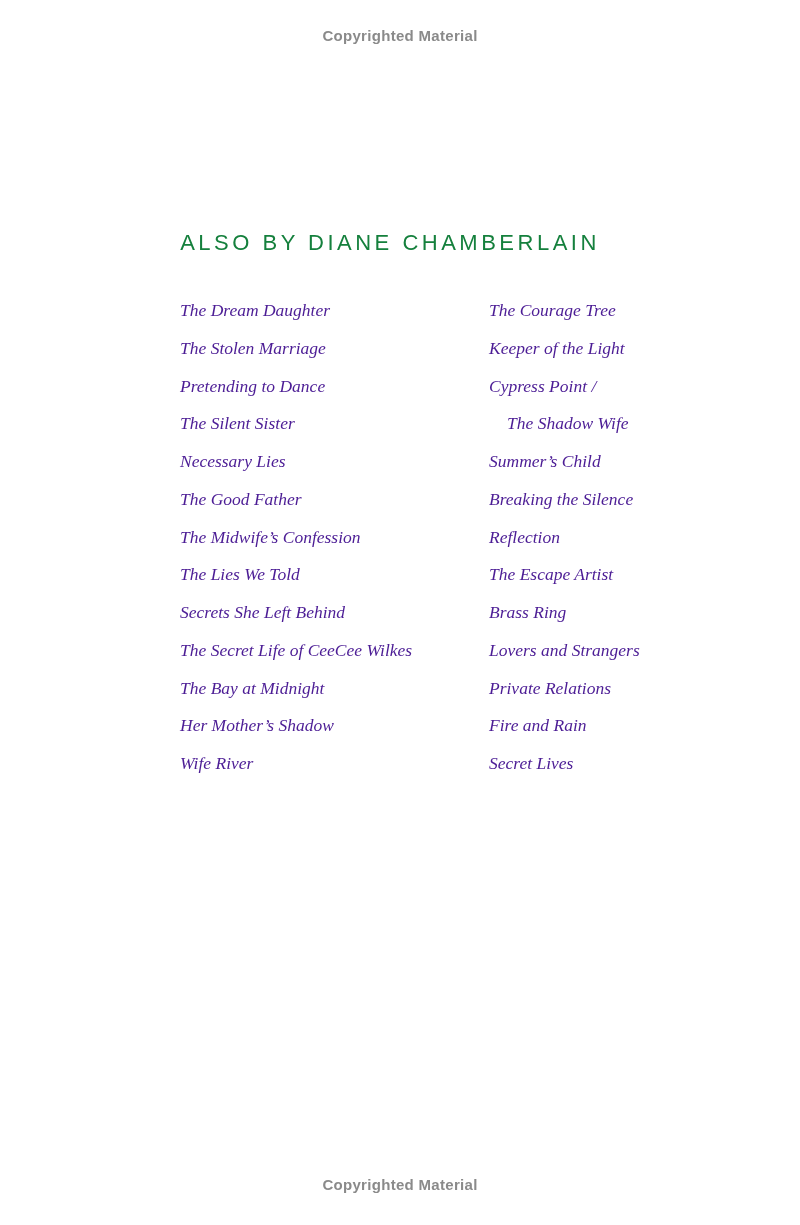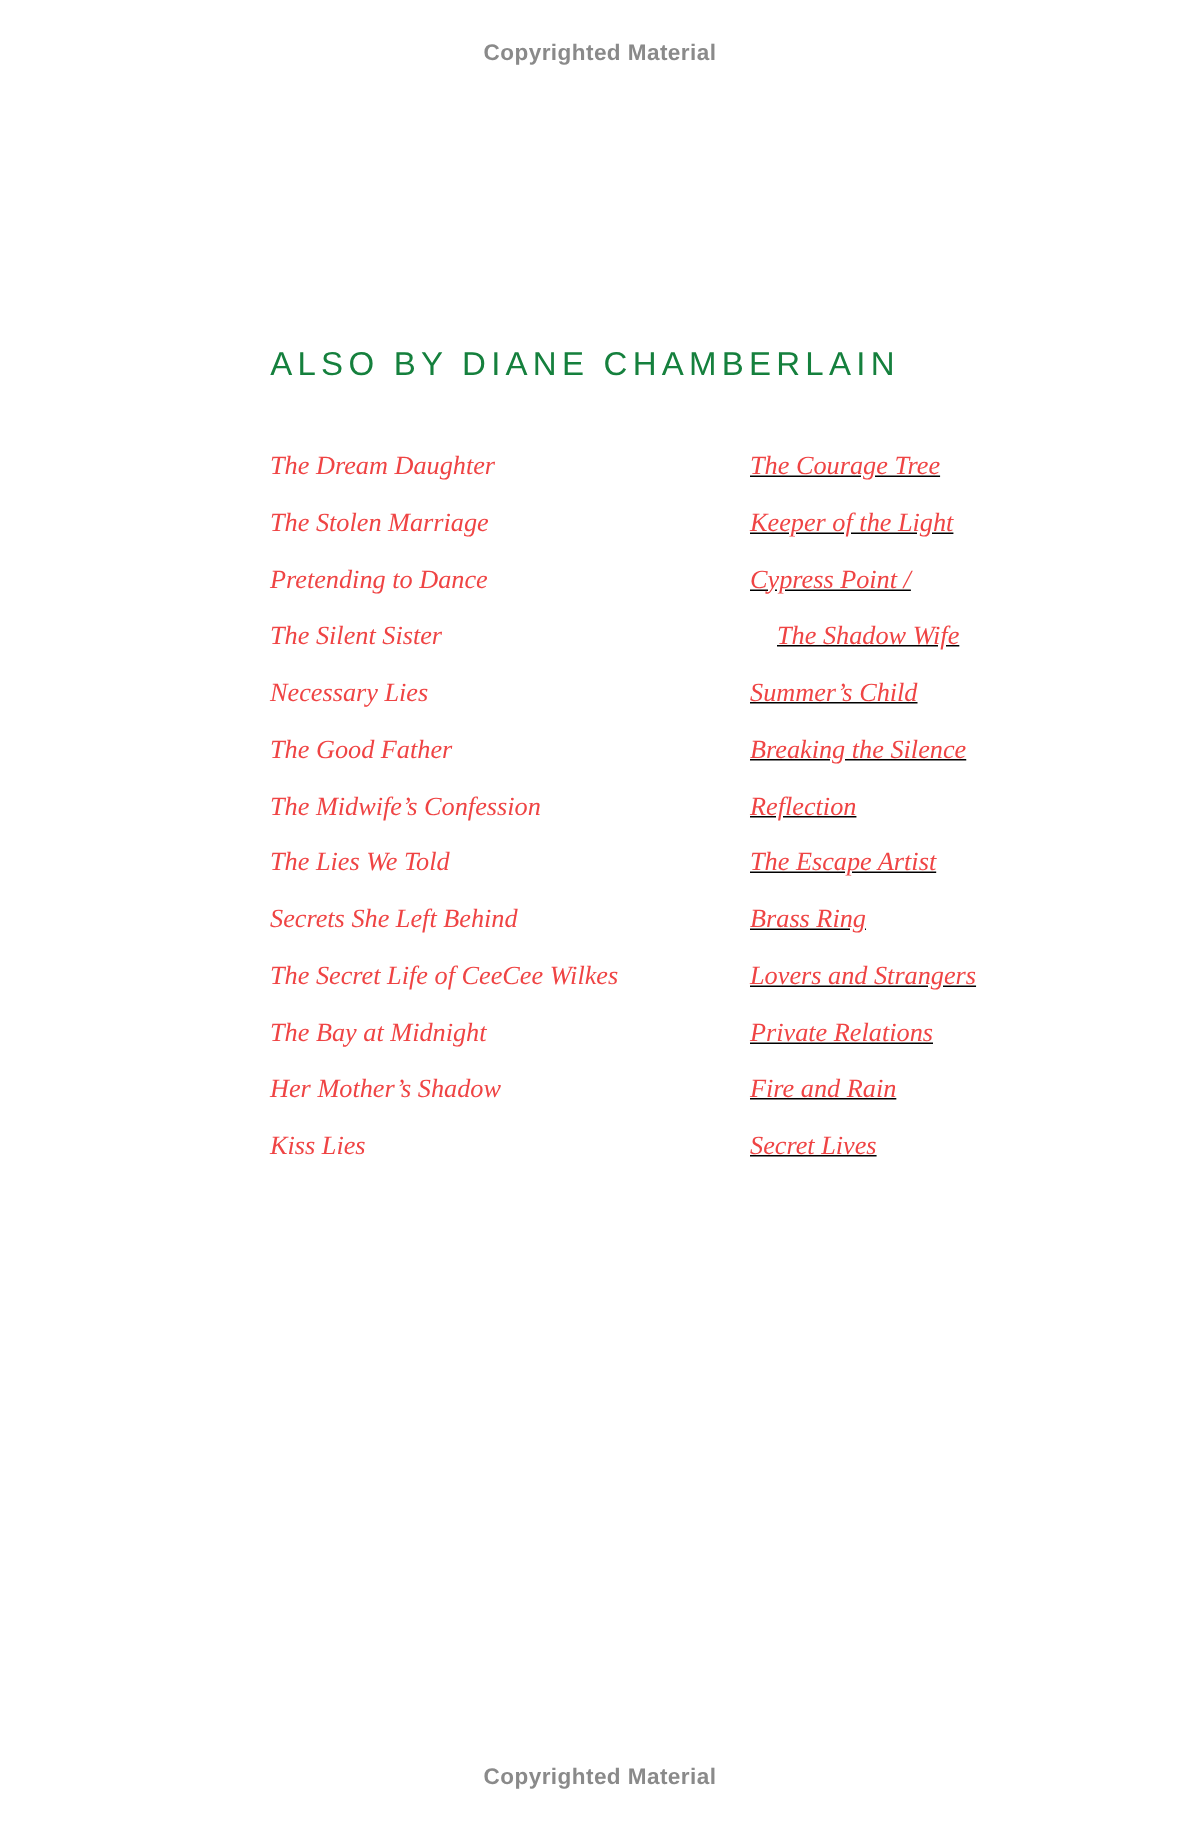--- a/index.html
+++ b/index.html
@@ -39,28 +39,28 @@
     font-weight: 400;
     font-size: 22px;
     letter-spacing: 3.5px;
     color: #15803d;
   }
   .col {
     position: absolute;
     top: 300px;
   }
   .col-left  { left: 180px; width: 310px; }
-  .col-right { left: 500px; width: 280px; text-decoration: underline; }
+  .col-right { left: 489px; width: 280px; }
   .book-item {
     height: 37.75px;
     font-family: "Liberation Serif", serif;
     font-style: italic;
     font-size: 17.5px;
     line-height: 21px;
-    color: #ef4444;
+    color: #4c1d95;
     white-space: nowrap;
   }
   .book-item.indent { padding-left: 18px; }
 </style>
 </head>
 <body>
 
 <div class="page">
 
   <div class="notice top">Copyrighted Material</div>
@@ -73,21 +73,21 @@
     <div class="book-item">Pretending to Dance</div>
     <div class="book-item">The Silent Sister</div>
     <div class="book-item">Necessary Lies</div>
     <div class="book-item">The Good Father</div>
     <div class="book-item">The Midwife’s Confession</div>
     <div class="book-item">The Lies We Told</div>
     <div class="book-item">Secrets She Left Behind</div>
     <div class="book-item">The Secret Life of CeeCee Wilkes</div>
     <div class="book-item">The Bay at Midnight</div>
     <div class="book-item">Her Mother’s Shadow</div>
-    <div class="book-item">Kiss Lies</div>
+    <div class="book-item">Wife River</div>
   </div>
 
   <div class="col col-right">
     <div class="book-item">The Courage Tree</div>
     <div class="book-item">Keeper of the Light</div>
     <div class="book-item">Cypress Point /</div>
     <div class="book-item indent">The Shadow Wife</div>
     <div class="book-item">Summer’s Child</div>
     <div class="book-item">Breaking the Silence</div>
     <div class="book-item">Reflection</div>

